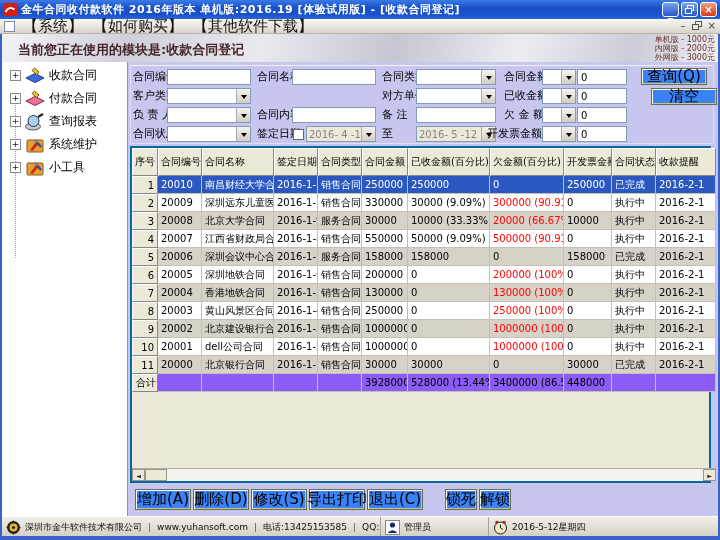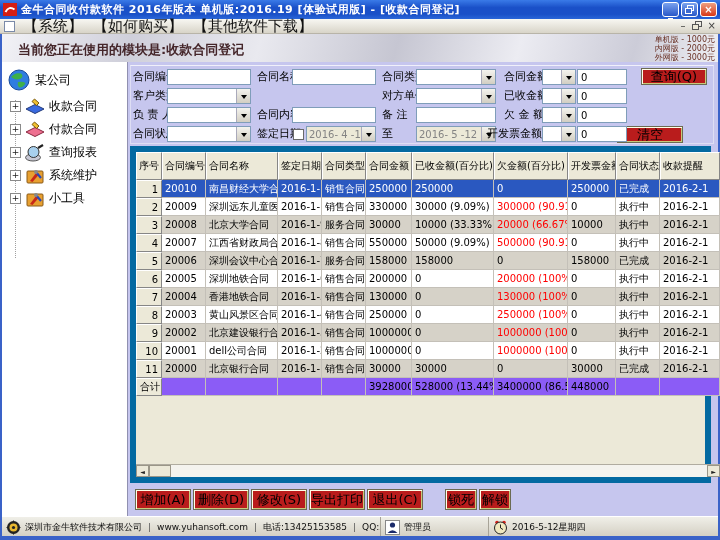--- a/index.html
+++ b/index.html
@@ -52,26 +52,26 @@
   
   .filter { position:absolute; top:3px; left:1px; width:584px; height:79px; border:1px solid #dedef4; border-top:1px solid #f0f0fa; }
   .flabel { position:absolute; font-size:11px; color:#000; white-space:nowrap; height:15px; line-height:15px; }
   .combo,.tinput { position:absolute; height:16px; background:#fff; border:1px solid #7f9db9; font-size:10px; display:flex; align-items:center; }
   .combo .cval { flex:1; padding-left:2px; overflow:hidden; white-space:nowrap; }
   .carrow { width:14px; height:100%; background:linear-gradient(180deg,#f4f3ee,#d2cec2); border-left:1px solid #aab; display:flex; align-items:center; justify-content:center; flex:none; }
   .carrow:after { content:""; border:3px solid transparent; border-top:4px solid #000; margin-top:4px; }
   .combo.disabled { background:#ece9d8; color:#848484; }
   .tinput { padding-left:3px; }
   .cbox { position:absolute; width:11px; height:11px; background:#fff; border:1px solid #6a6a6a; }
-  .ybtn { background:#b91c1c; border:1px solid #6b6b52; box-shadow:inset 1px 1px 0 #ffffe8, inset -1px -1px 0 #c8c87a;
-    font-size:13px; color:#000; display:flex; align-items:center; justify-content:center; cursor:default; white-space:nowrap; }
+  .ybtn { background:#3b82f6; border:1px solid #6b6b52; box-shadow:inset 1px 1px 0 #ffffe8, inset -1px -1px 0 #c8c87a;
+    font-size:15px; color:#000; display:flex; align-items:center; justify-content:center; cursor:default; white-space:nowrap; }
   .fbtn { position:absolute; width:66px; height:17px; }
 
   
-  .grid { position:absolute; top:84px; left:1px; width:581px; height:337px; background:#ece9d8; border:6px solid #0369a1; }
+  .grid { position:absolute; top:84px; left:1px; width:581px; height:337px; background:#ece9d8; border:2px solid #0369a1; }
   table.ctable { border-collapse:separate; border-spacing:0; table-layout:fixed; width:584px; font-size:10px; }
   .ctable th { background:#ece9d8; font-weight:normal; height:28px; border-top:1px solid #fff; border-left:1px solid #fff;
     border-right:1px solid #868686; border-bottom:1px solid #868686; text-align:left; padding:0 2px; white-space:nowrap; overflow:hidden; }
   .ctable td { height:18px; background:#fff; border-right:1px solid #c4c0b8; border-bottom:1px solid #c4c0b8;
     padding:0 3px; white-space:nowrap; overflow:hidden; }
   .ctable td.rowhead { background:#ece9d8; border-top:1px solid #fff; border-left:1px solid #fff;
     border-right:1px solid #868686; border-bottom:1px solid #868686; text-align:right; }
   .ctable tr.alt td:not(.rowhead) { background:#d6d2c8; }
   .ctable tr.sel td:not(.rowhead) { background:#2a58c0; color:#fff; }
   .ctable td.red { color:#f00; }
@@ -150,28 +150,20 @@
         <div>单机版 - 1000元</div>
         <div>内网版 - 2000元</div>
         <div>外网版 - 3000元</div>
       </div>
   </div>
 
   <div class="main">
 
     <div class="sidebar">
       <div class="tree-line"></div>
-      <div class="tree-root">
-        <svg width="22" height="22" viewBox="0 0 22 22">
-          <circle cx="11" cy="11" r="10" fill="#2f7de0" stroke="#184a9a"></circle>
-          <path d="M3 8 Q7 3 13 4.5 Q16 7 13 9.5 Q8 11.5 5.5 9.5 Z" fill="#3db04a"></path>
-          <path d="M10 13 Q14.5 12 17.5 14 Q15.5 18.5 11 18.5 Q9 15.5 10 13 Z" fill="#3db04a"></path>
-        </svg>
-        <span>某公司</span>
-      </div>
       <div>
           <div class="tree-item">
             <span class="plusbox">+</span>
             <span class="ticon">
               <svg width="22" height="17" viewBox="0 0 22 17">
                 <path d="M2 11 L11 6.5 L20 11 L11 15.5 Z" fill="#3a6ae0" stroke="#223a7a"></path>
                 <path d="M10.5 1 L15 5 L12.5 7.5 L8 3.5 Z" fill="#f0c030" stroke="#7a5a10"></path>
               </svg>
             </span>
             <span class="tlabel">收款合同</span>
@@ -254,21 +246,21 @@
         <span class="combo" style="left:285px;top:22px;width:80px;">
             <span class="cval"></span>
             <span class="carrow"></span>
           </span>
         <span class="flabel" style="left:373px;top:22px;">已收金额</span>
         <span class="combo" style="left:411px;top:22px;width:34px;">
             <span class="cval"></span>
             <span class="carrow"></span>
           </span>
         <span class="tinput" style="left:446px;top:22px;width:50px;">0</span>
-        <button class="ybtn fbtn" style="left:486px;top:22px;margin-top:38px;">清空</button>
+        <button class="ybtn fbtn" style="left:520px;top:22px;">清空</button>
 
         <span class="flabel" style="left:2px;top:41px;">负 责 人</span>
         <span class="combo" style="left:36px;top:41px;width:84px;">
             <span class="cval"></span>
             <span class="carrow"></span>
           </span>
         <span class="flabel" style="left:126px;top:41px;">合同内容</span>
         <span class="tinput" style="left:161px;top:41px;width:84px;"></span>
         <span class="flabel" style="left:251px;top:41px;">备    注</span>
         <span class="tinput" style="left:285px;top:41px;width:80px;"></span>

